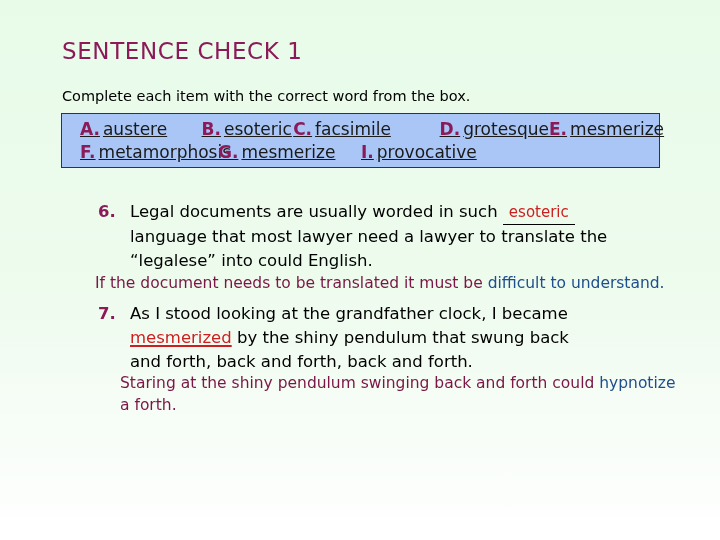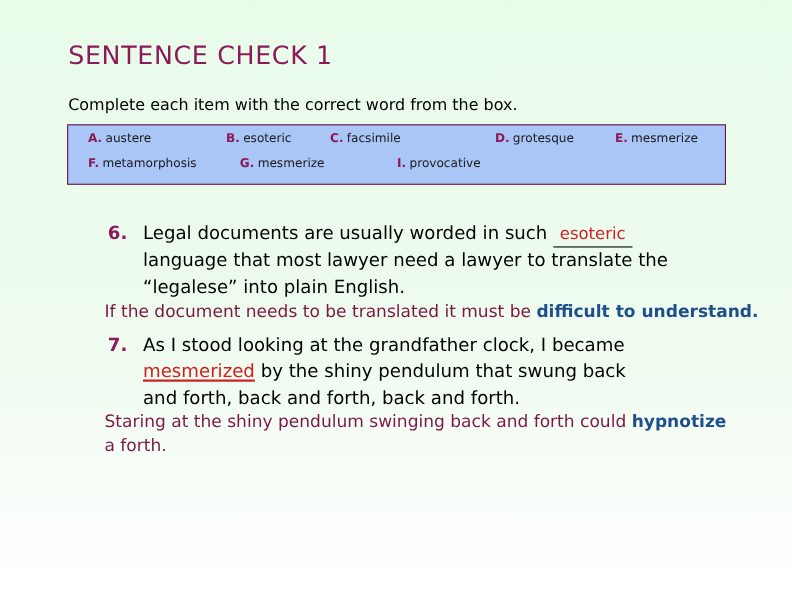--- a/index.html
+++ b/index.html
@@ -54,23 +54,24 @@
     border: 1.5px solid #6b1446;
     padding: 5px 0 0 0;
   }
   .wb-row {
     display: flex;
     align-items: baseline;
     height: 23px;
     padding-left: 18px;
   }
   .wb-cell {
-    font-size: 11px;
+    font-size: 17px;
     color: #1a1a1a;
     white-space: nowrap;
+    text-decoration: underline;
   }
   .wb-cell .ltr {
     color: #8c1a58;
     font-weight: bold;
     margin-right: 3px;
   }
   .c1 { width: 138px; }
   .c2 { width: 104px; }
   .c3 { width: 122px; }
   .c4 { width: 120px; margin-left: 39px; }
@@ -124,24 +125,23 @@
   
   .answerpara {
     position: absolute;
     left: 95px;
     font-size: 15.5px;
     line-height: 22px;
     color: #7a1746;
     white-space: nowrap;
   }
   #ans6 { top: 272px; }
-  #ans7 { top: 372px; }
+  #ans7 { top: 372px; margin-left: 25px; }
   .blu {
     color: #1f4e8c;
-    font-weight: bold;
   }
 </style>
 </head>
 <body>
 
 <div id="slide">
 
   <div id="title">SENTENCE CHECK 1</div>
 
   <div id="instruction">Complete each item with the correct word from the box.</div>
@@ -167,21 +167,21 @@
       <span>Legal documents are usually worded in such</span>
       <span>&nbsp;</span>
       <span class="blank"><span class="ansred">esoteric</span></span>
     </div>
     <div class="qline">
       <span class="qindent"></span>
       <span>language that most lawyer need a lawyer to translate the</span>
     </div>
     <div class="qline">
       <span class="qindent"></span>
-      <span>“legalese” into plain English.</span>
+      <span>“legalese” into could English.</span>
     </div>
   </div>
 
   <div class="answerpara" id="ans6">
     <span>If the document needs to be translated it must be </span><span class="blu">difficult to understand.</span>
   </div>
 
   <div class="qblock" id="q7">
     <div class="qline">
       <span class="qnum">7.</span>

